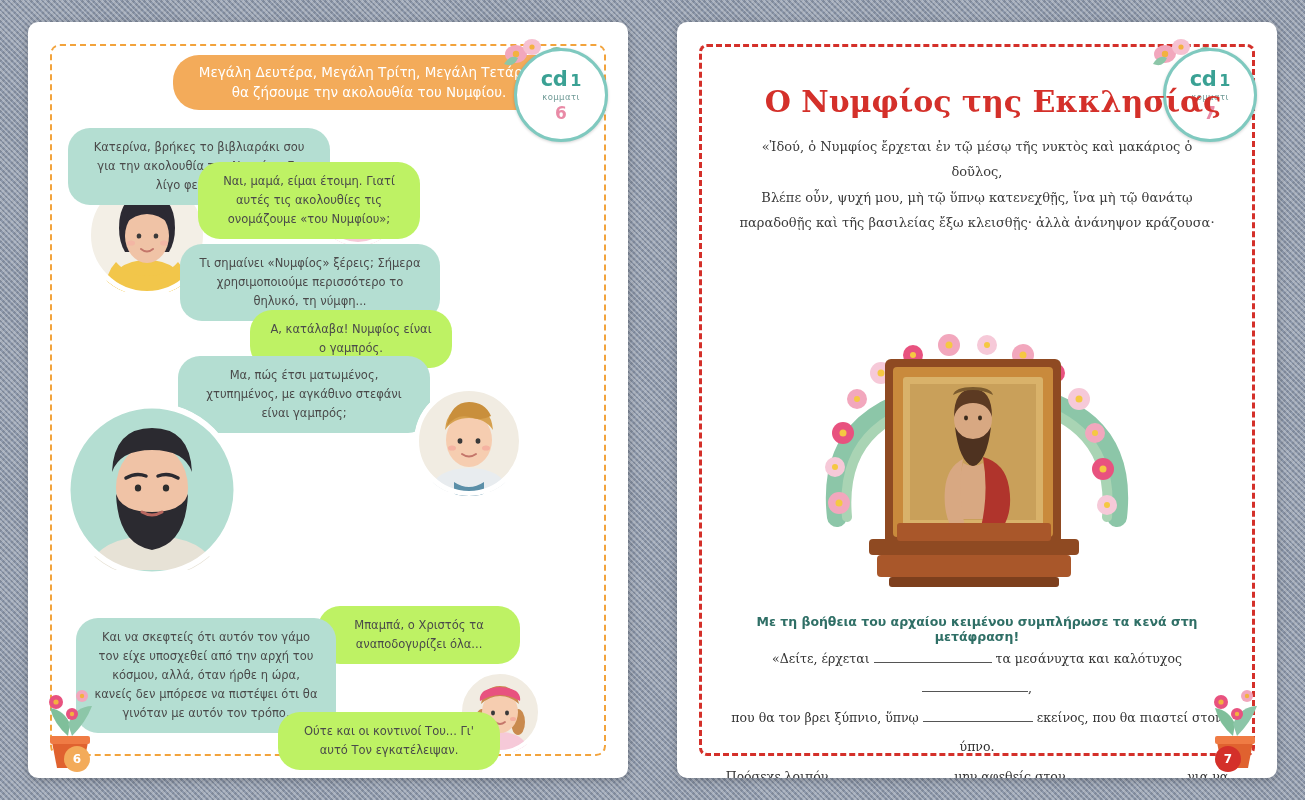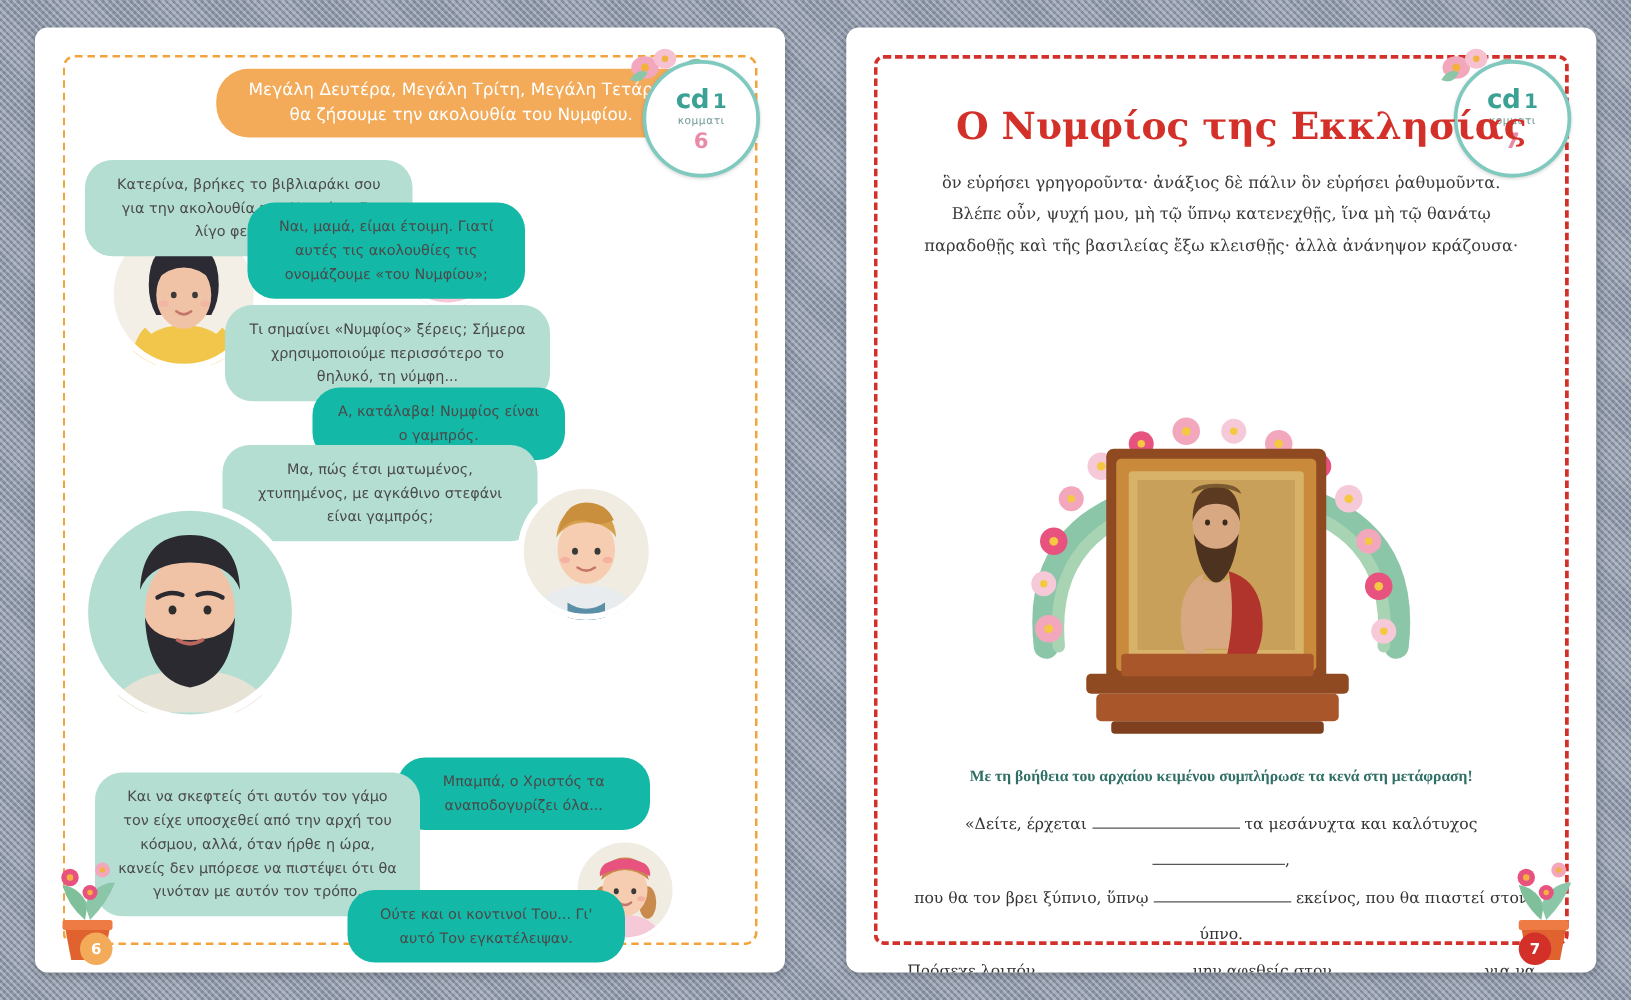--- a/index.html
+++ b/index.html
@@ -53,40 +53,40 @@
     background:#f3ab5a;border-radius:26px;color:#ffffff;text-align:center;
     font-size:13.5px;line-height:1.45;
   }
 
   
   .bubble{
     position:absolute;border-radius:22px;padding:10px 16px;
     font-size:11.5px;line-height:1.65;color:#4a4a4a;text-align:center;
   }
   .bubble.green{background:#b4ded2;}
-  .bubble.pink{background:#14b8a6;}
+  .bubble.pink{background:#bef264;}
   .bubble:after{content:"";position:absolute;width:0;height:0;}
 
   
   .avatar{position:absolute;border-radius:50%;overflow:hidden;}
 
   
   .title-right{
     position:absolute;top:62px;left:16px;width:100%;text-align:center;
     color:#d4302a;font-size:30px;font-weight:bold;font-family:"DejaVu Serif", serif;
   }
   .hymn{
     position:absolute;left:60px;right:60px;top:112px;
     text-align:center;font-size:13px;line-height:1.95;color:#3a3a3a;
     font-family:"DejaVu Serif", serif;
   }
   .icon-frame{position:absolute;left:100px;top:245px;width:400px;height:330px;}
   .instr{
     position:absolute;left:40px;right:40px;top:592px;text-align:center;
-    font-size:12.5px;color:#2f6f66;font-weight:bold;font-family:Liberation Serif, serif;
+    font-size:12.5px;color:#2f6f66;font-weight:bold;
   }
   .fill-text{
     position:absolute;left:48px;right:48px;top:622px;
     text-align:center;font-size:12.5px;line-height:2.35;color:#333;
     font-family:"DejaVu Serif", serif;
   }
   .blank{display:inline-block;border-bottom:1px solid #555;height:13px;}
 
   
   .pot{position:absolute;width:56px;height:92px;}
@@ -293,21 +293,21 @@
           <span class="cd-num">1</span>
         </div>
         <div class="cd-sub">κομματι</div>
         <div class="cd-track">7</div>
       </div>
     </div>
 
     <div class="title-right">Ο Νυμφίος της Εκκλησίας</div>
 
     <div class="hymn">
-      <div>ὃν εὑρήσει γρηγοροῦντα· ἀνάξιος δὲ πάλιν ὃν εὑρήσει ῥαθυμοῦντα.</div>
+      <div>«Ἰδού, ὁ Νυμφίος ἔρχεται ἐν τῷ μέσῳ τῆς νυκτὸς καὶ μακάριος ὁ δοῦλος,</div>
       <div>Βλέπε οὖν, ψυχή μου, μὴ τῷ ὕπνῳ κατενεχθῇς, ἵνα μὴ τῷ θανάτῳ</div>
       <div>παραδοθῇς καὶ τῆς βασιλείας ἔξω κλεισθῇς· ἀλλὰ ἀνάνηψον κράζουσα·</div>
     </div>
 
     <div class="icon-frame">
       <svg viewBox="0 0 400 330" width="400" height="330">
 
         <g opacity="1">
           <path d="M60 250 q-14-120 140-128 q154 8 140 128" fill="none" stroke="#8cc6a8" stroke-width="20" stroke-linecap="round"></path>
           <path d="M70 250 q-10-112 130-120 q140 8 130 120" fill="none" stroke="#a9d4b4" stroke-width="10" stroke-linecap="round"></path>

